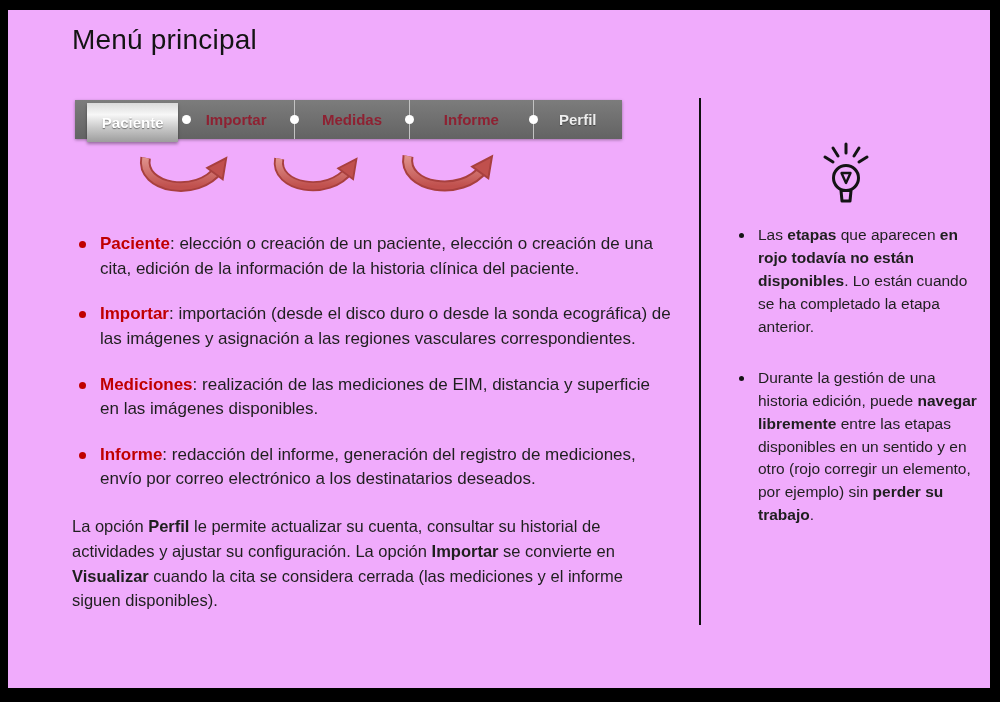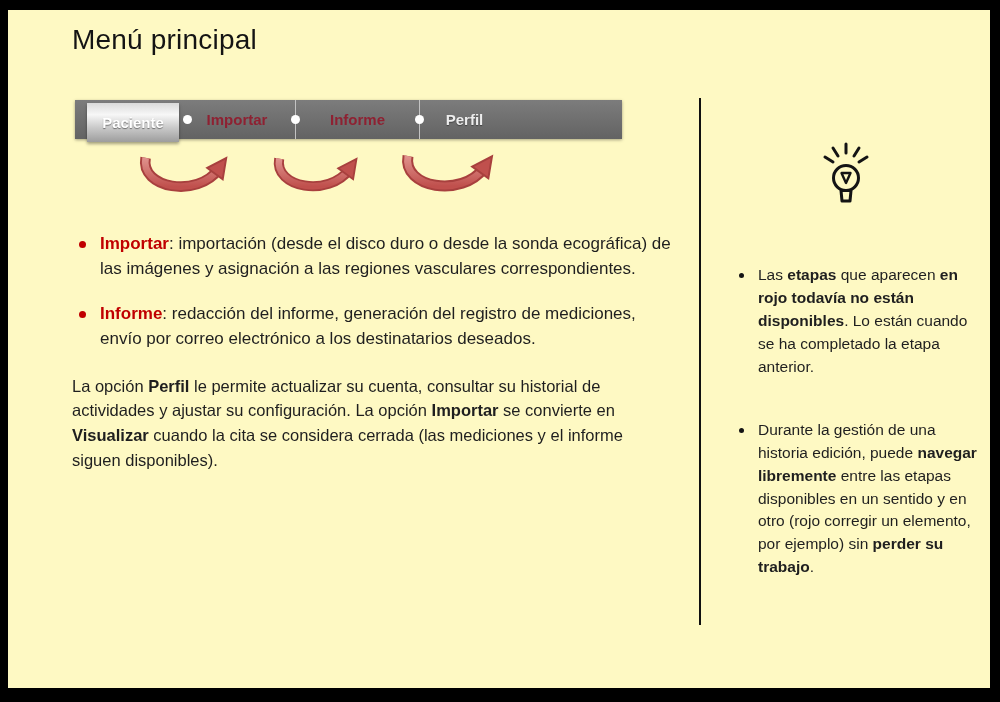--- a/index.html
+++ b/index.html
@@ -1,20 +1,20 @@
 <!DOCTYPE html>
 <html><head>
 <meta charset="utf-8">
 <style>
   html,body{margin:0;padding:0;}
   body{
     width:1000px;height:702px;position:relative;background:#000;
     font-family:"Liberation Sans", sans-serif;color:#1f1f1f;overflow:hidden;
   }
-  .slide{position:absolute;left:8px;top:10px;right:10px;bottom:14px;background:#fef9c3;}
+  .slide{position:absolute;left:8px;top:10px;right:10px;bottom:14px;background:#f0abfc;}
 
   
   .title{position:absolute;left:64px;top:14px;font-size:28px;font-weight:500;color:#141414;letter-spacing:.2px;}
 
   
   .menubar{
     position:absolute;left:67px;top:90px;width:547px;height:39px;
     background:linear-gradient(180deg,#7c7c7c,#636363);
     display:flex;align-items:flex-start;box-shadow:0 1px 3px rgba(0,0,0,.35);
   }
@@ -50,38 +50,42 @@
   .item::before{content:"";position:absolute;left:7px;top:9px;width:7px;height:7px;border-radius:50%;background:#c00000;}
   .note{margin-top:22px;width:562px;font-size:16.5px;line-height:1.5;}
 
   .seg-b{font-weight:bold;}
   .seg-rb{font-weight:bold;color:#c00000;}
 
   
   .divider{position:absolute;left:691px;top:88px;width:2px;height:527px;background:#101010;}
   .bulb{position:absolute;left:812px;top:132px;}
   .tips{position:absolute;left:727px;top:214px;width:242px;font-size:15.5px;line-height:1.48;}
-  .tip{position:relative;padding-left:23px;margin-bottom:28px;margin-top:40px;}
+  .tip{position:relative;padding-left:23px;margin-bottom:28px;}
   .tip::before{content:"";position:absolute;left:4px;top:9px;width:5px;height:5px;border-radius:50%;background:#141414;}
 </style>
 </head>
 <body>
 
 <div class="slide">
 
   <div class="title">Menú principal</div>
 
   <div class="menubar">
     <div class="stub"></div>
     <div class="seg seg-paciente">
       <span>Paciente</span>
     </div>
     <div class="seg seg-importar red">
       <span class="dot"></span>
       <span>Importar</span>
+    </div>
+    <div class="seg seg-medidas red lined">
+      <span class="dot"></span>
+      <span>Medidas</span>
     </div>
     <div class="seg seg-informe red lined">
       <span class="dot"></span>
       <span>Informe</span>
     </div>
     <div class="seg seg-perfil lite lined">
       <span class="dot"></span>
       <span>Perfil</span>
     </div>
   </div>
@@ -108,21 +112,23 @@
   </svg>
   <svg class="arrow arrow-3" viewBox="0 0 100 60">
     <path d="M10,10 C4,42 64,52 86,22" fill="none" stroke="#a8403e" stroke-width="11"></path>
     <path d="M10,10 C4,42 64,52 86,22" fill="none" stroke="url(#ag1)" stroke-width="7"></path>
     <g transform="translate(84,24) rotate(-54)">
       <path d="M-3,-10 L17,0 L-3,10 Z" fill="#c0504d" stroke="#a8403e" stroke-width="2"></path>
     </g>
   </svg>
 
   <div class="list">
+    <div class="item"><span class="seg-rb">Paciente</span><span>: elección o creación de un paciente, elección o creación de una cita, edición de la información de la historia clínica del paciente.</span></div>
     <div class="item"><span class="seg-rb">Importar</span><span>: importación (desde el disco duro o desde la sonda ecográfica) de las imágenes y asignación a las regiones vasculares correspondientes.</span></div>
+    <div class="item"><span class="seg-rb">Mediciones</span><span>: realización de las mediciones de EIM, distancia y superficie en las imágenes disponibles.</span></div>
     <div class="item"><span class="seg-rb">Informe</span><span>: redacción del informe, generación del registro de mediciones, envío por correo electrónico a los destinatarios deseados.</span></div>
     <div class="note"><span>La opción </span><span class="seg-b">Perfil</span><span> le permite actualizar su cuenta, consultar su historial de actividades y ajustar su configuración. La opción </span><span class="seg-b">Importar</span><span> se convierte en </span><span class="seg-b">Visualizar</span><span> cuando la cita se considera cerrada (las mediciones y el informe siguen disponibles).</span></div>
   </div>
 
   <div class="divider"></div>
 
   <svg class="bulb" width="52" height="68" viewBox="0 0 52 68">
     <g stroke="#141414" stroke-width="3" fill="none" stroke-linecap="round">
       <line x1="26" y1="2" x2="26" y2="11"></line>
       <line x1="13" y1="6" x2="18" y2="14"></line>

